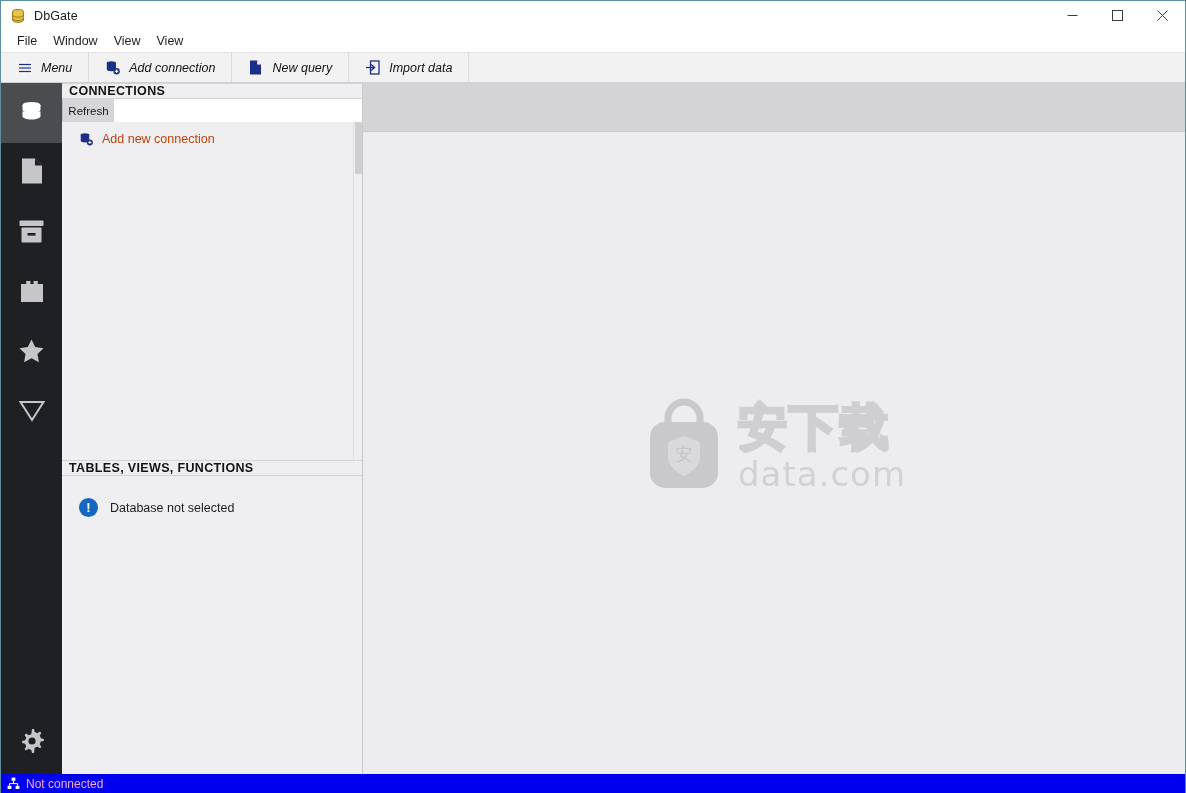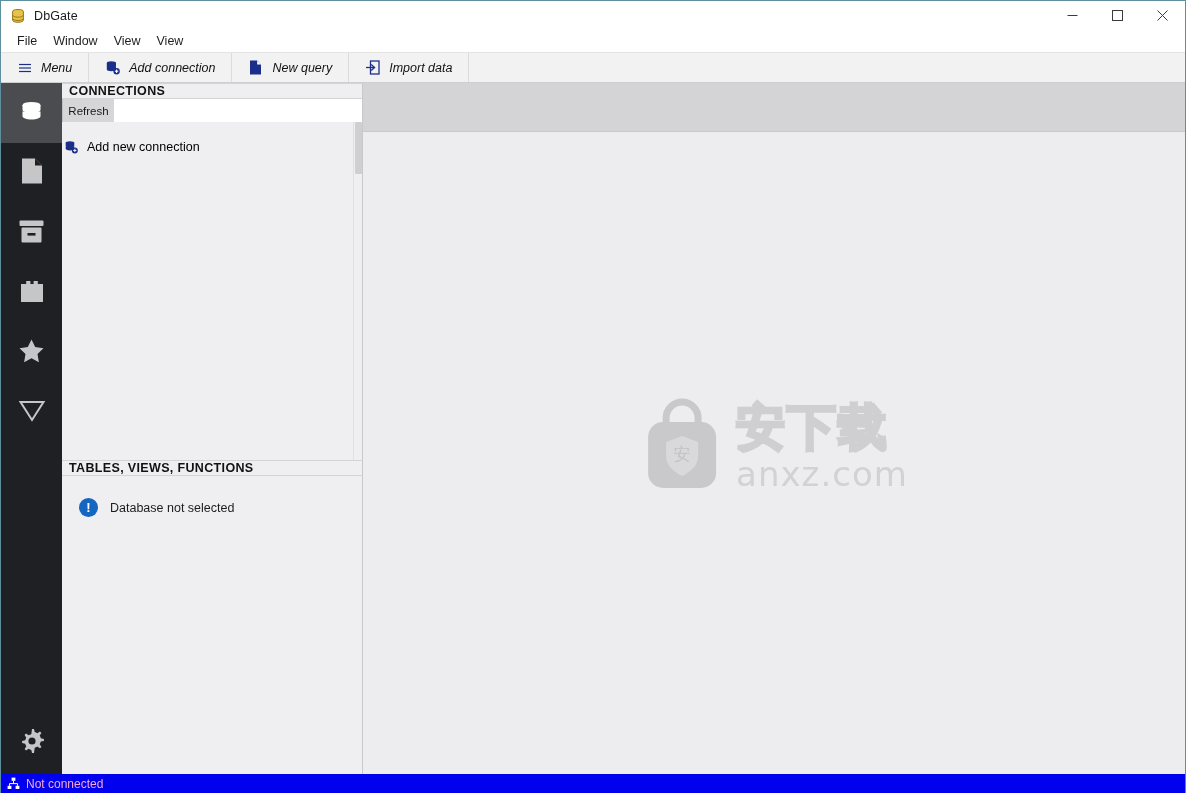--- a/index.html
+++ b/index.html
@@ -186,25 +186,25 @@
   .conn-list {
     flex: 1 1 auto;
     background: #efeff1;
     position: relative;
     min-height: 0;
     overflow: hidden;
   }
   .conn-item {
     height: 22px;
     display: flex;
-    align-items: flex-end;
+    align-items: flex-start;
     gap: 9px;
-    padding-left: 2px;
-    font-size: 12.5px;
-    color: #000000;
+    padding-left: 17px;
+    font-size: 12.5px;
+    color: #c2410c;
     margin-top: 10px;
   }
   .conn-ico {
     width: 14px; height: 14px;
     display: flex; align-items: center; justify-content: center;
     color: #1b2f8a;
     flex: 0 0 auto;
   }
 
   .vscroll {
@@ -540,21 +540,21 @@
           <span>
             <svg width="84" height="94" viewBox="0 0 84 94">
               <path d="M26 26 v-6 a16 16 0 0 1 32 0 v6" fill="none" stroke="#c9c9cb" stroke-width="7"></path>
               <rect x="8" y="24" width="68" height="66" rx="15" fill="#c9c9cb"></rect>
               <path d="M42 38 L58 44 V58 c0 10 -8 16 -16 20 c-8 -4 -16 -10 -16 -20 V44 Z" fill="#d9d9db"></path>
               <text x="42" y="62" font-family="DejaVu Sans, sans-serif" font-size="17" fill="#c2c2c4" text-anchor="middle">安</text>
             </svg>
           </span>
           <span class="wm-text">
             <span class="wm-cn">安下载</span>
-            <span class="wm-dom">anxz.com</span>
+            <span class="wm-dom">data.com</span>
           </span>
         </div>
 
       </div>
     </div>
 
   </div>
 
   <div class="statusbar">
     <span class="st-ico">

